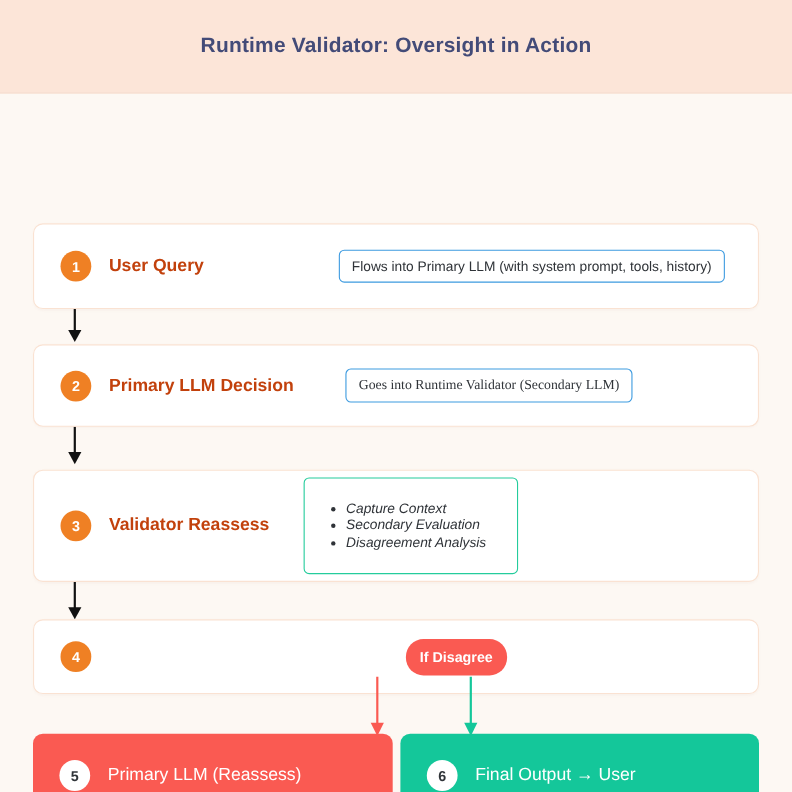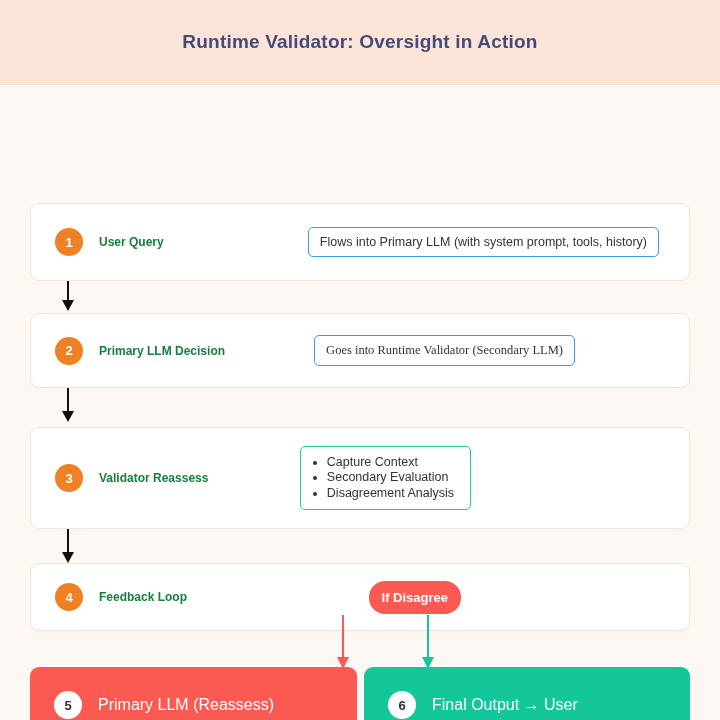--- a/index.html
+++ b/index.html
@@ -60,23 +60,23 @@
     font-size: 13px;
     font-weight: bold;
     display: flex;
     align-items: center;
     justify-content: center;
     flex: 0 0 auto;
     margin-left: 24px;
   }
 
   .card-label {
-    font-size: 12px;
-    font-weight: bold;
-    color: #15803d;
+    font-size: 16px;
+    font-weight: bold;
+    color: #c2410c;
     margin-left: 16px;
     white-space: nowrap;
   }
 
   .slot {
     margin-left: auto;
     display: flex;
     align-items: center;
     gap: 10px;
   }
@@ -91,23 +91,24 @@
     white-space: nowrap;
   }
 
   .tag-green-list {
     border: 1.8px solid #24cc9c;
     border-radius: 5px;
     background: #ffffff;
     padding: 8px 16px 8px 10px;
   }
   .tag-green-list ul {
-    margin: 0;
+    margin: 12px;
     padding: 0 0 0 16px;
     list-style: disc;
+    font-style: italic;
   }
   .tag-green-list li {
     font-size: 12.5px;
     color: #2f3338;
     line-height: 15.5px;
     white-space: nowrap;
   }
 
   .pill {
     border-radius: 16px;
@@ -206,21 +207,20 @@
     </div>
   </div>
 
   <svg class="conn" style="left:56px; top:444px;" width="24" height="36" viewBox="0 0 24 36">
     <line x1="12" y1="0" x2="12" y2="25" stroke="#111111" stroke-width="2"></line>
     <polygon points="12,34 6,23 18,23" fill="#111111"></polygon>
   </svg>
 
   <div class="card" style="top:478px; height:68px;">
     <div class="badge">4</div>
-    <div class="card-label">Feedback Loop</div>
     <div class="slot" style="margin-right:228px;">
       <div class="pill pill-red">If Disagree</div>
     </div>
   </div>
 
   <svg class="conn" style="left:330px; top:530px;" width="26" height="56" viewBox="0 0 26 56">
     <line x1="13" y1="0" x2="13" y2="44" stroke="#fa5a52" stroke-width="2"></line>
     <polygon points="13,54 7,42 19,42" fill="#fa5a52"></polygon>
   </svg>
 

